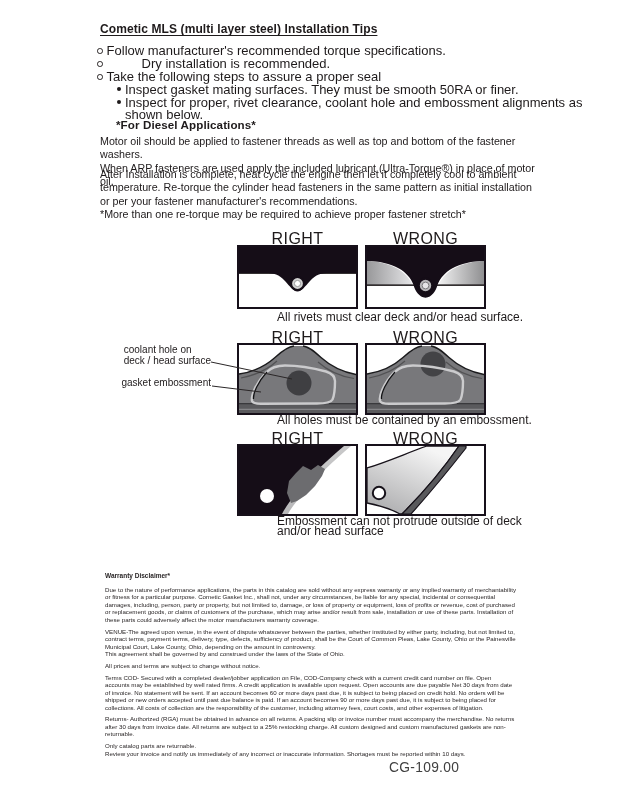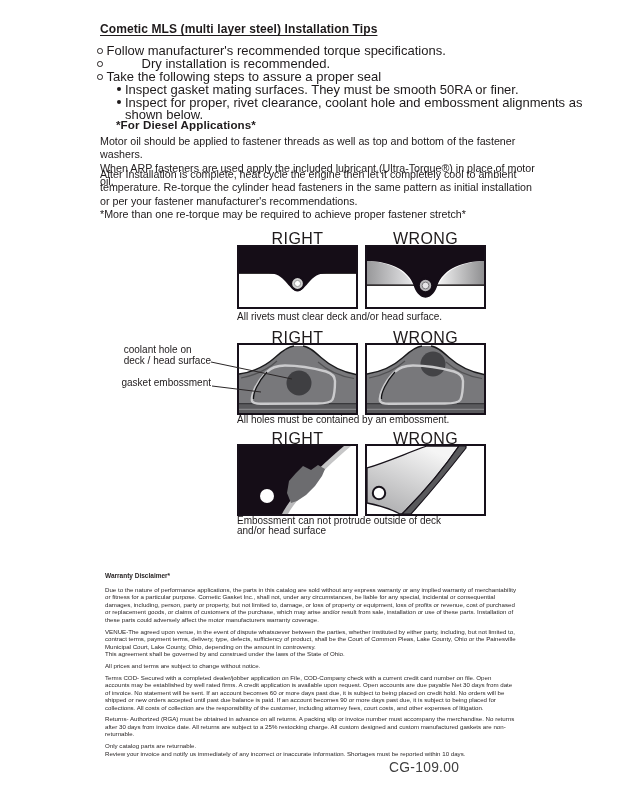--- a/index.html
+++ b/index.html
@@ -13,21 +13,21 @@
     text-decoration:underline;text-underline-offset:2px;letter-spacing:.1px;
   }
   .bullet-row{display:flex;align-items:flex-start;font-size:13px;line-height:12px;}
   .o-dot{flex:0 0 auto;width:3.6px;height:3.6px;border:1px solid #2a2627;border-radius:50%;margin:3.2px 4px 0 0;}
   .f-dot{flex:0 0 auto;width:4px;height:4px;background:#1e1a1b;border-radius:50%;margin:3.4px 4px 0 0;}
   .h2{font-size:11.6px;font-weight:700;letter-spacing:.1px;}
   .para{font-size:10.7px;line-height:13.3px;white-space:pre-line;width:440px;}
   .fig-label{width:121px;text-align:center;font-size:16px;letter-spacing:.4px;}
   .panel{width:121px;box-sizing:border-box;border:2px solid #17101a;background:#fff;}
   .panel svg{display:block;width:100%;height:100%;}
-  .caption{font-size:10px;line-height:10.6px;white-space:pre-line;}
+  .caption{font-size:12px;line-height:10.6px;white-space:pre-line;margin-left:40px;}
   .cap3{line-height:10.4px;}
   .annot{font-size:10px;line-height:11.4px;white-space:pre-line;}
   .legal{left:105px;top:572px;width:412px;color:#2a2627;}
   .legal-h{font-size:6.5px;font-weight:700;margin:0 0 7px 0;}
   .legal p{font-size:6.15px;line-height:7.45px;margin:0 0 4.4px 0;white-space:pre-line;}
   .footer-code{font-size:13.8px;letter-spacing:.3px;color:#404040;}
 </style>
 </head>
 <body>
 

